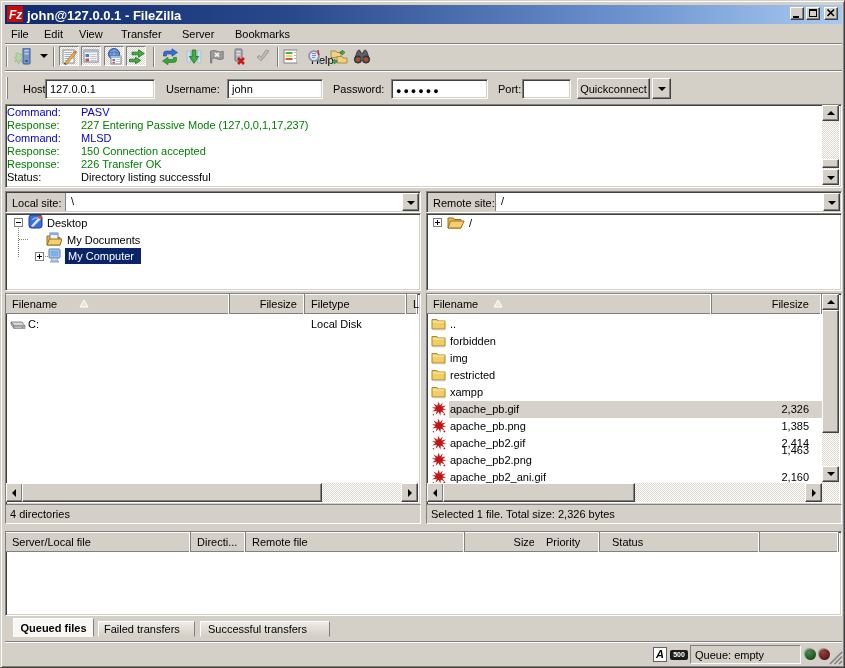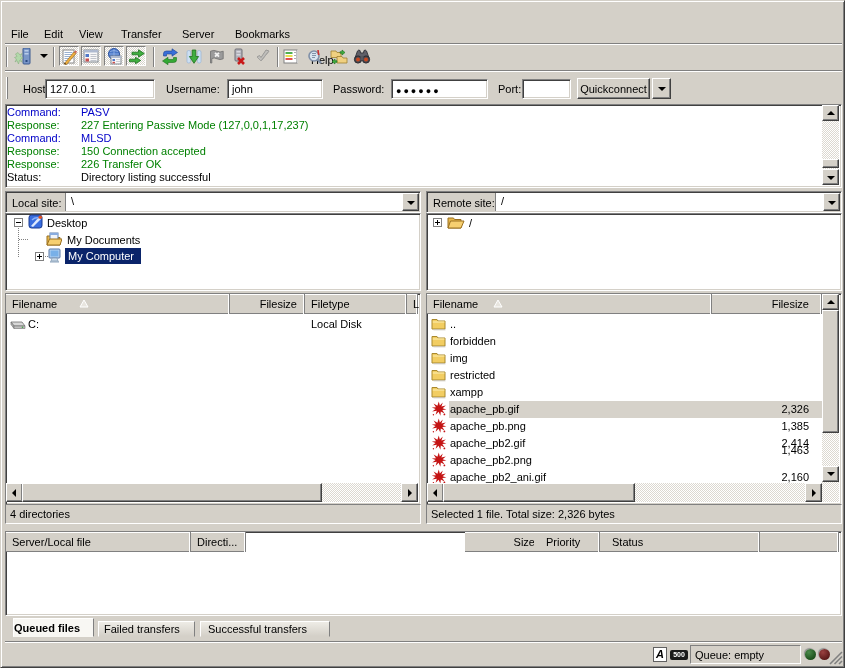--- a/index.html
+++ b/index.html
@@ -31,20 +31,37 @@
 .expbox.plus:after { content:""; position:absolute; left:3px; top:1px; width:1px; height:5px; background:#000; }
 .menu-item { position:absolute; top:27px; }
 .logline { position:absolute; left:1px; height:13px; white-space:nowrap; }
 .logline b { position:absolute; left:0; font-weight:normal; }
 .logline i { position:absolute; left:74px; font-style:normal; white-space:nowrap; }
 </style>
 </head>
 <body>
 <div id="win">
 
+<div class="abs" style="left:4px; top:4px; width:837px; height:19px; background:linear-gradient(90deg,#10296e 0%,#2a4a8e 35%,#6e94d0 75%,#a8caf0 100%);">
+  <div class="abs" style="left:2px; top:1px; width:16px; height:16px; background:#c50b0b;">
+    <svg width="16" height="16" viewBox="0 0 16 16">
+          <text x="2" y="12.5" font-family="Liberation Sans" font-size="12" font-style="italic" font-weight="bold" fill="#fff">Fz</text>
+        </svg>
+  </div>
+  <div class="abs" style="left:22px; top:3px; color:#fff; font-weight:bold; font-size:13px;">john@127.0.0.1 - FileZilla</div>
+  <div class="sb" style="left:785px; top:2px; width:14px; height:13px;">
+        <div class="abs" style="left:2px; top:8px; width:6px; height:2px; background:#000;"></div>
+      </div>
+  <div class="sb" style="left:801px; top:2px; width:14px; height:13px;">
+        <div class="abs" style="left:2px; top:1px; width:8px; height:8px; border:1px solid #000; border-top:2px solid #000;"></div>
+      </div>
+  <div class="sb" style="left:819px; top:2px; width:14px; height:13px;"><svg width="12" height="11" viewBox="0 0 12 11">
+          <path d="M2.5 1.5 L9 8 M9 1.5 L2.5 8" stroke="#000" stroke-width="1.7"></path>
+        </svg></div>
+</div>
 
 <span class="menu-item" style="left:10px;">File</span>
 <span class="menu-item" style="left:43px;">Edit</span>
 <span class="menu-item" style="left:78px;">View</span>
 <span class="menu-item" style="left:120px;">Transfer</span>
 <span class="menu-item" style="left:181px;">Server</span>
 <span class="menu-item" style="left:234px;">Bookmarks</span>
 <span class="menu-item" style="left:310px;margin-top:26px;">Help</span>
 <div class="abs" style="left:4px; top:42px; width:837px; height:1px; background:#808080;"></div>
 <div class="abs" style="left:4px; top:43px; width:837px; height:1px; background:#fff;"></div>
@@ -404,27 +421,28 @@
   <div class="sb" style="left:395px; top:172px; width:17px; height:16px;">
         <div class="tri down" style="left:4px; top:5px;"></div>
       </div>
 </div>
 
 <div class="abs sunken1" style="left:425px; top:503px; width:416px; height:20px; padding:3px 0 0 4px;">Selected 1 file. Total size: 2,326 bytes</div>
 
 <div class="abs sunken2" style="left:4px; top:530px; width:837px; height:85px; background:#fff;">
   <div class="hdr" style="left:0px; width:185px;">Server/Local file</div>
   <div class="hdr" style="left:185px; width:55px;">Directi...</div>
+  <div class="hdr" style="left:240px; width:219px;">Remote file</div>
   <div class="hdr" style="left:459px; width:75px; text-align:right; padding-right:4px;">Size</div>
   <div class="hdr" style="left:528px; width:66px; padding-left:12px;">Priority</div>
   <div class="hdr" style="left:594px; width:160px; padding-left:12px;">Status</div>
   <div class="hdr" style="left:754px; width:79px;"></div>
 </div>
 
-<div class="abs" style="left:12px; top:617px; width:81px; height:19px; background:#f8f7f3; border:1px solid; border-color:#fff #808080 #f8f7f3 #fff; font-weight:bold; text-align:left; padding-top:3px;">Queued files</div>
+<div class="abs" style="left:12px; top:617px; width:81px; height:19px; background:#f8f7f3; border:1px solid; border-color:#fff #808080 #f8f7f3 #fff; font-weight:bold; text-align:center; padding-top:3px;">Queued files</div>
 <div class="abs" style="left:97px; top:620px; width:97px; height:16px; background:linear-gradient(#eeece6,#d4d0c8); border:1px solid; border-color:#fff #808080 #d4d0c8 #fff; text-align:left; padding:1px 0 0 5px;">Failed transfers</div>
 <div class="abs" style="left:199px; top:620px; width:130px; height:16px; background:linear-gradient(#eeece6,#d4d0c8); border:1px solid; border-color:#fff #808080 #d4d0c8 #fff; text-align:left; padding:1px 0 0 7px;">Successful transfers</div>
 
 <div class="abs" style="left:4px; top:640px; width:837px; height:1px; background:#808080;"></div>
 <div class="abs" style="left:4px; top:641px; width:837px; height:1px; background:#fff;"></div>
 <div class="abs" style="left:652px; top:646px; width:14px; height:15px; background:#fff; border:1px solid #606060; font-weight:bold; font-size:11px; text-align:center; font-style:italic;">A</div>
 <div class="abs" style="left:669px; top:649px; width:18px; height:10px; background:#1a1a1a; color:#fff; border-radius:2px; font-size:7px; font-weight:bold; text-align:center; line-height:10px;">500</div>
 <div class="abs sunken1" style="left:689px; top:644px; width:111px; height:19px; padding:3px 0 0 4px;">Queue: empty</div>
 <div class="abs" style="left:804px; top:648px; width:11px; height:11px; border-radius:50%; background:radial-gradient(circle at 35% 30%, #4a8a4a, #1d511d 70%); box-shadow:-1px -1px 1px #909090;"></div>
 <div class="abs" style="left:818px; top:648px; width:11px; height:11px; border-radius:50%; background:radial-gradient(circle at 35% 30%, #9a4040, #5c1a1a 70%); box-shadow:-1px -1px 1px #909090;"></div>

